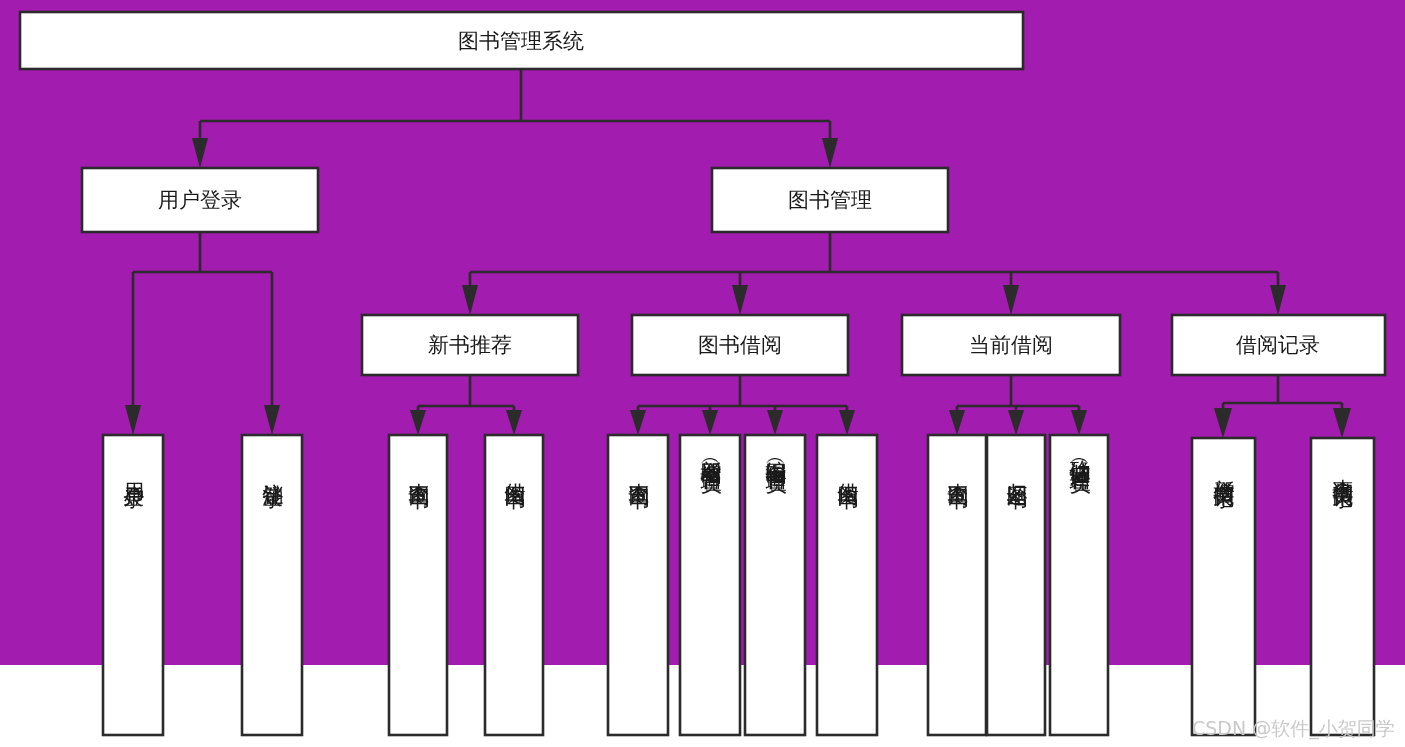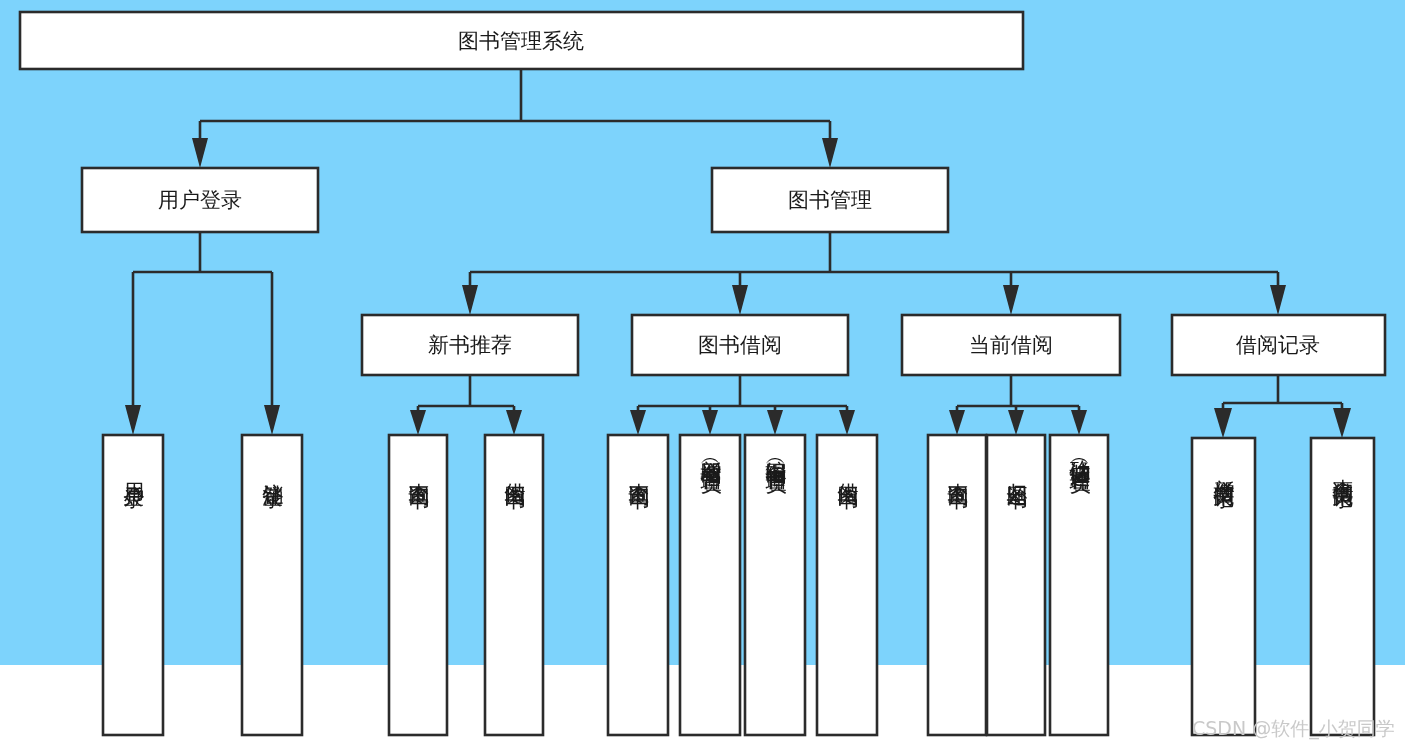--- a/index.html
+++ b/index.html
@@ -11,21 +11,21 @@
   body {
     width: 1405px;
     height: 747px;
     font-family: "DejaVu Sans", "Liberation Sans", sans-serif;
     overflow: hidden;
   }
   #diagram-root {
     position: relative;
     width: 1405px;
     height: 665px;
-    background: #7dd3fc;
+    background: #a21caf;
   }
   svg#diagram-svg {
     display: block;
     width: 1405px;
     height: 747px;
   }
   .node-box {
     fill: #ffffff;
     stroke: #2b2b2b;
     stroke-width: 2.6;

